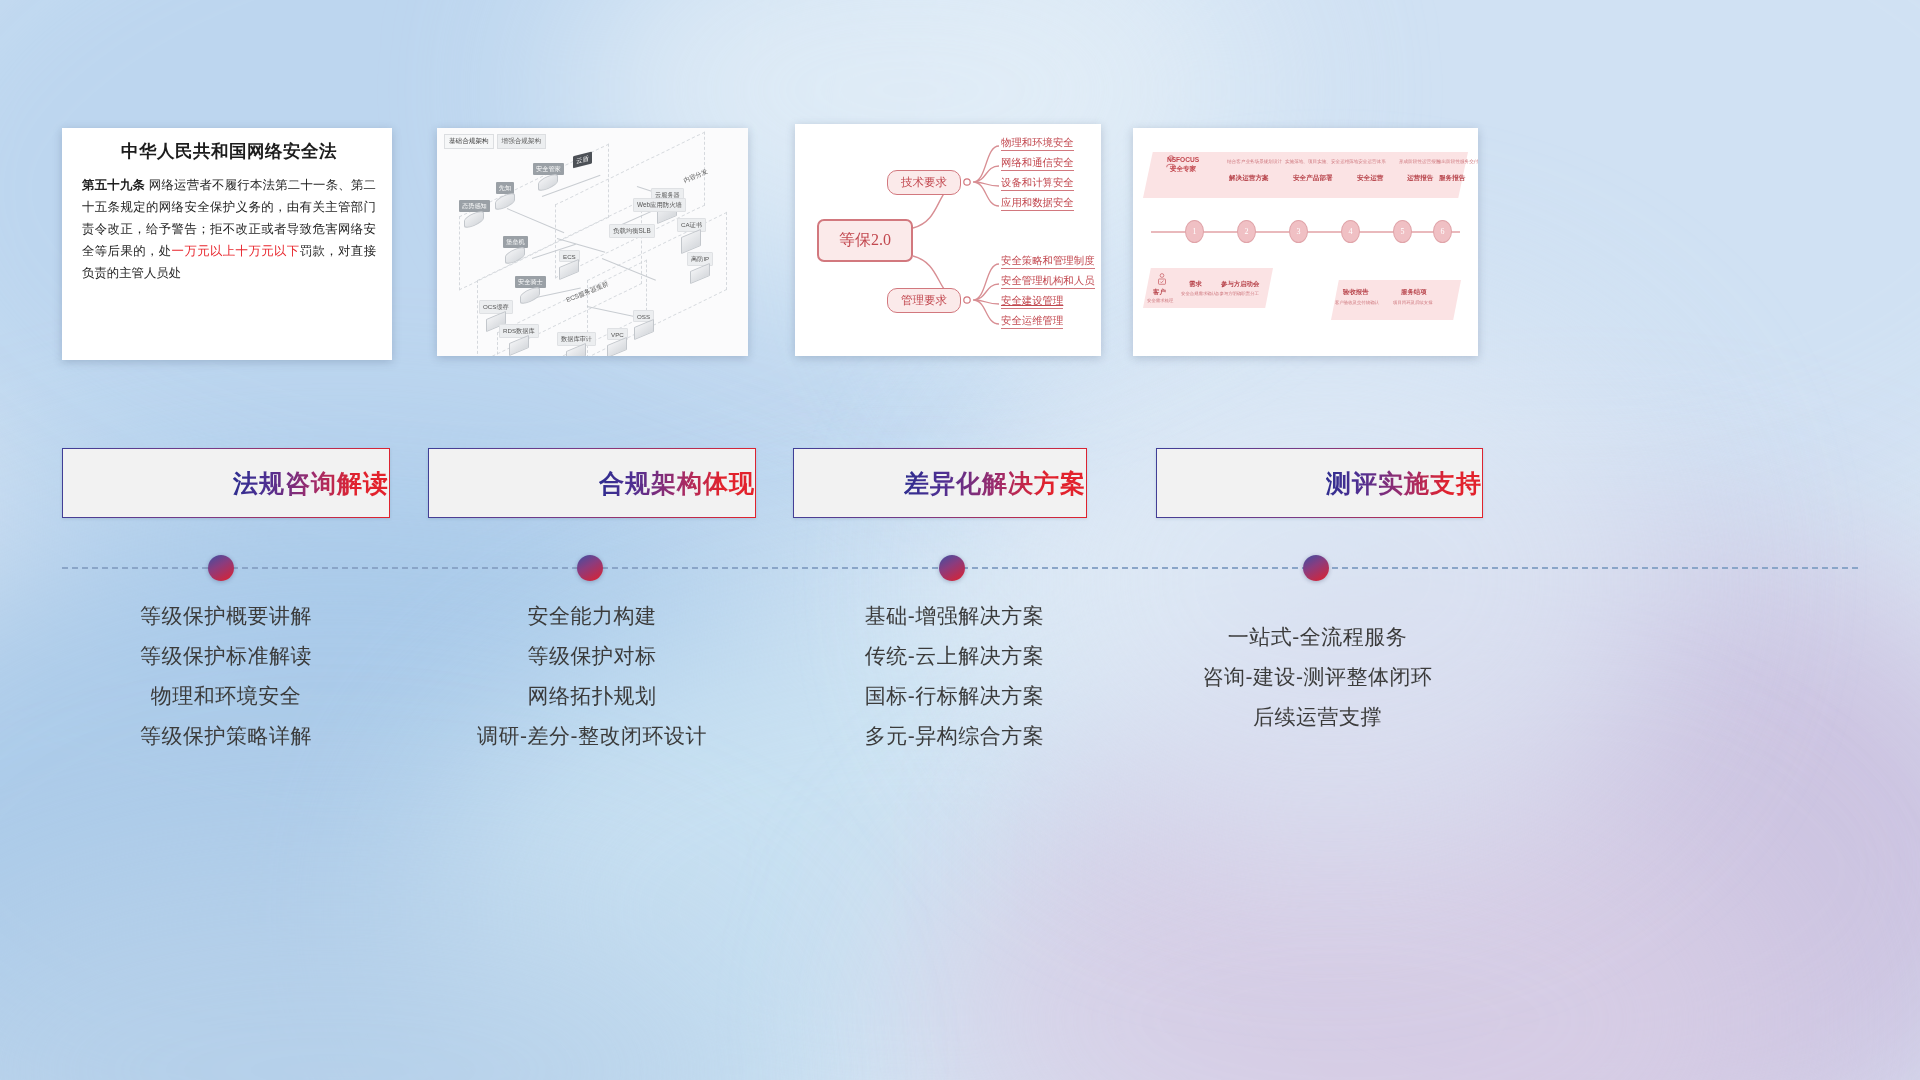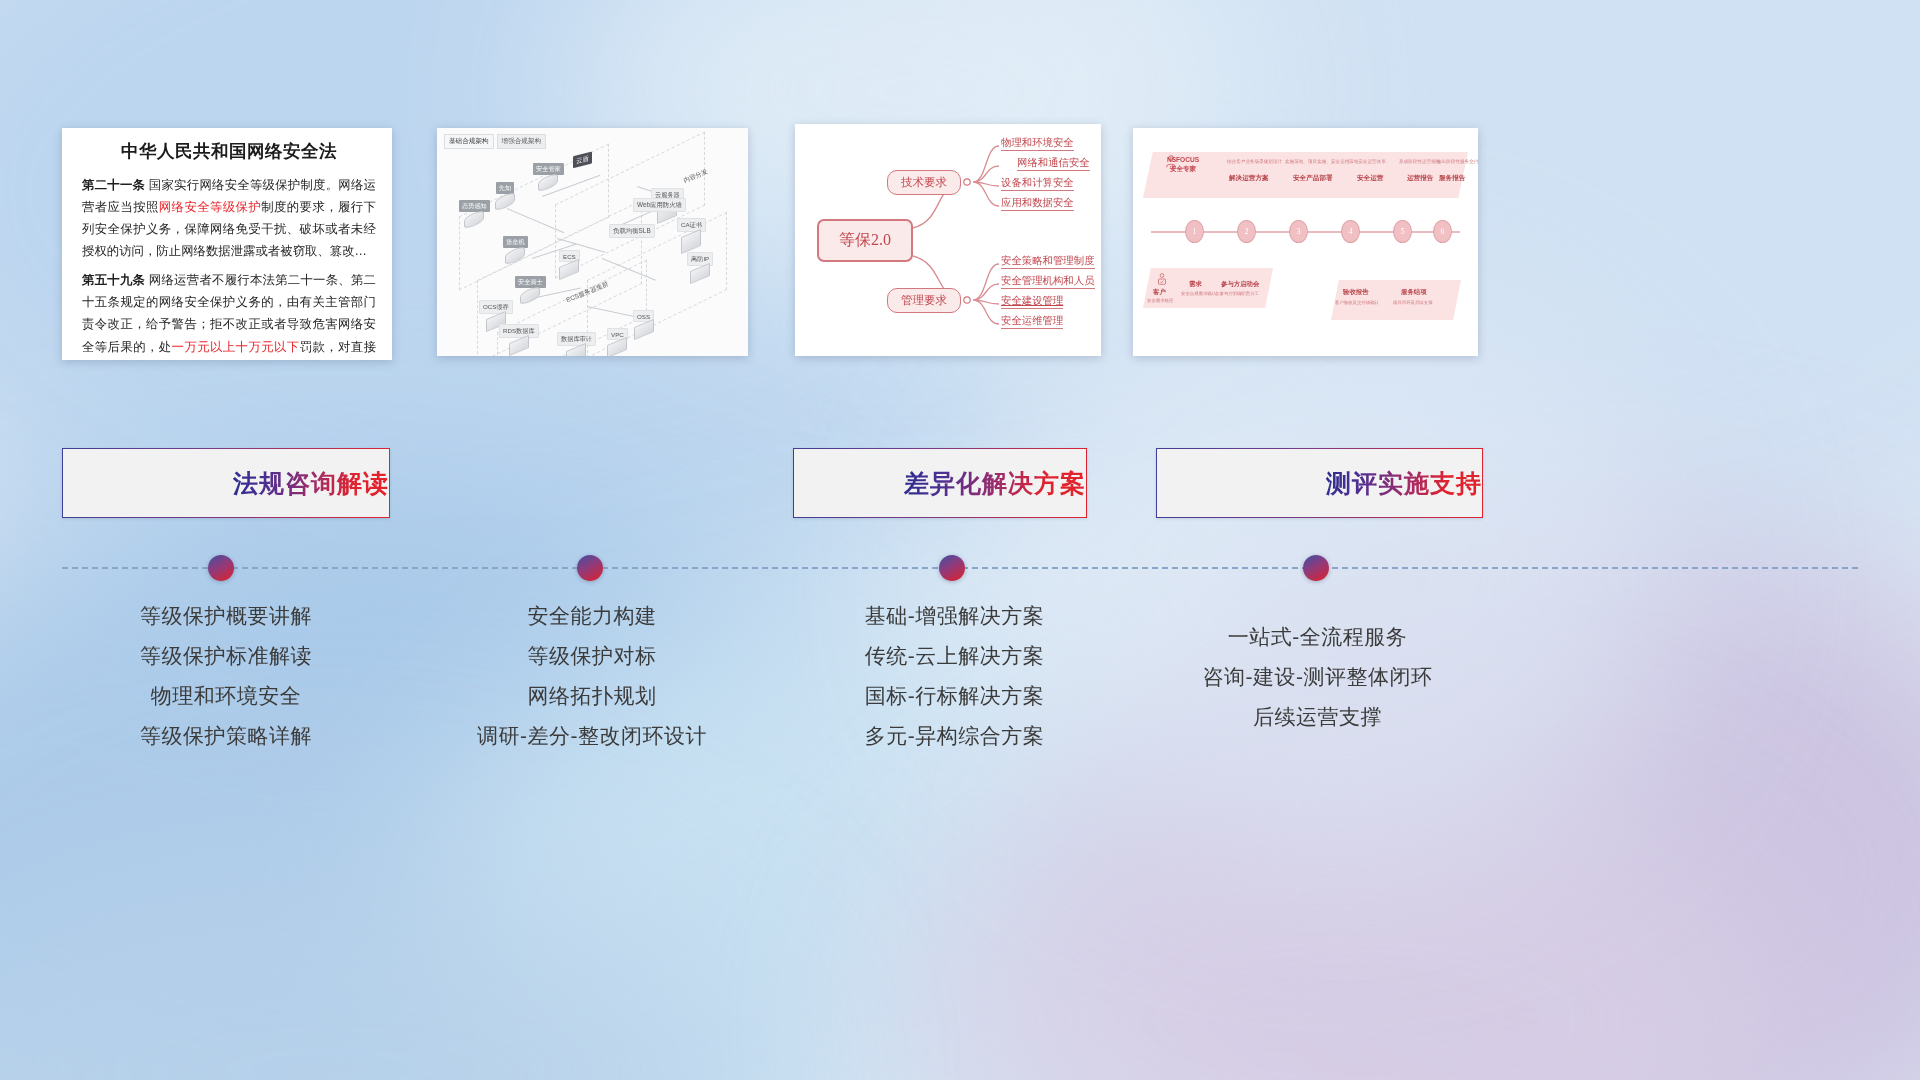--- a/index.html
+++ b/index.html
@@ -194,23 +194,20 @@
     <div class="blob b8"></div>
     <div class="blob b9"></div>
 </div>
 
 <div id="stage">
 
   <div class="card c1">
     <div class="law">
       <div class="law-title">中华人民共和国网络安全法</div>
       <div class="law-p">
-        <b>第二十一条</b><span> 国家实行网络安全等级保护制度。网络运营者应当按照</span><span class="red">网络安全等级保护</span><span>制度的要求，履行下列安全保护义务，保障网络免受干扰、破坏或者未经授权的访问，防止网络数据泄露或者被窃取、篡改…</span>
-      </div>
-      <div class="law-p">
         <b>第五十九条</b><span> 网络运营者不履行本法第二十一条、第二十五条规定的网络安全保护义务的，由有关主管部门责令改正，给予警告；拒不改正或者导致危害网络安全等后果的，处</span><span class="red">一万元以上十万元以下</span><span>罚款，对直接负责的主管人员处</span>
       </div>
     </div>
   </div>
 
   <div class="card c2">
     <div class="arch">
       <div class="arch-tabs">
         <div class="arch-tab on">基础合规架构</div>
         <div class="arch-tab">增强合规架构</div>
@@ -307,21 +304,21 @@
         <path d="M178,58 C192,58 190,22 204,22 M178,58 C192,58 190,42 204,42 M178,58 C192,58 190,62 204,62 M178,58 C192,58 190,82 204,82" fill="none" stroke="#d88e93" stroke-width="1.3"></path>
         <path d="M178,176 C192,176 190,140 204,140 M178,176 C192,176 190,160 204,160 M178,176 C192,176 190,180 204,180 M178,176 C192,176 190,200 204,200" fill="none" stroke="#d88e93" stroke-width="1.3"></path>
       </svg>
 
       <div class="mm-root">等保2.0</div>
 
       <div class="mm-branch" style="left:92px; top:46px;">技术要求</div>
       <div class="mm-branch" style="left:92px; top:164px;">管理要求</div>
 
       <div class="mm-leaf" style="left:206px; top:12px;">物理和环境安全</div>
-      <div class="mm-leaf" style="left:206px; top:32px;margin-left:16px;">网络和通信安全</div>
+      <div class="mm-leaf" style="left:206px; top:32px;">网络和通信安全</div>
       <div class="mm-leaf" style="left:206px; top:52px;font-family:Liberation Serif, serif;">设备和计算安全</div>
       <div class="mm-leaf" style="left:206px; top:72px;">应用和数据安全</div>
 
       <div class="mm-leaf" style="left:206px; top:130px;">安全策略和管理制度</div>
       <div class="mm-leaf" style="left:206px; top:150px;">安全管理机构和人员</div>
       <div class="mm-leaf" style="left:206px; top:170px;text-decoration:underline;">安全建设管理</div>
       <div class="mm-leaf" style="left:206px; top:190px;">安全运维管理</div>
     </div>
   </div>
 
@@ -375,20 +372,23 @@
       <div class="tl-foot-t" style="left:210px; top:160px;">验收报告</div>
       <div class="tl-foot-s" style="left:202px; top:172px;">客户验收及交付物确认</div>
       <div class="tl-foot-t" style="left:268px; top:160px;">服务结项</div>
       <div class="tl-foot-s" style="left:260px; top:172px;">项目闭环及后续支撑</div>
     </div>
   </div>
 
   <div class="banner bn1">
     <span>法规咨询解读</span>
   </div>
+  <div class="banner bn2">
+    <span>合规架构体现</span>
+  </div>
   <div class="banner bn3">
     <span>差异化解决方案</span>
   </div>
   <div class="banner bn4">
     <span>测评实施支持</span>
   </div>
 
   <div class="rail"></div>
   <div class="rail-dot rd1"></div>
   <div class="rail-dot rd2"></div>

